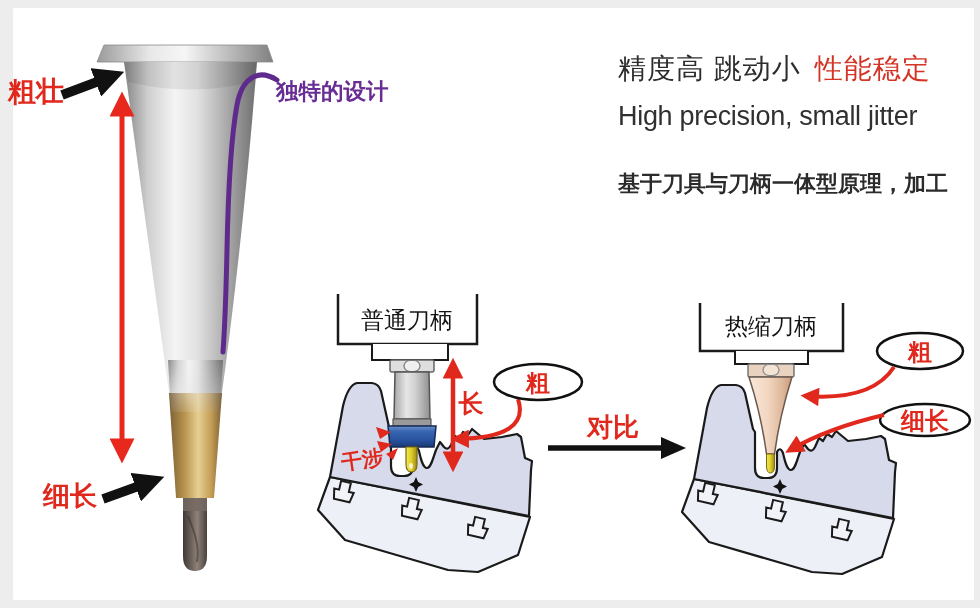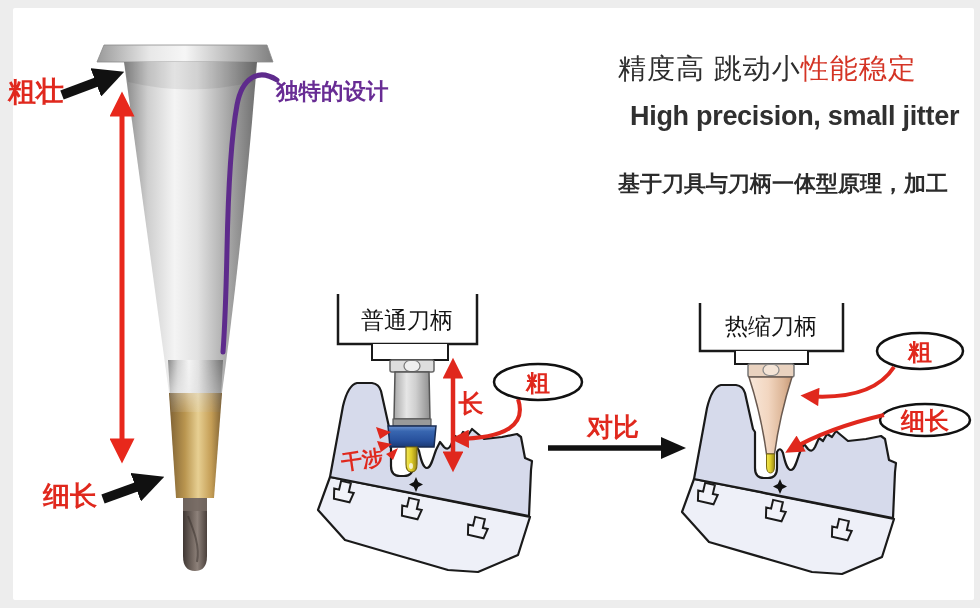--- a/index.html
+++ b/index.html
@@ -2,22 +2,22 @@
 <html><head>
 <meta charset="utf-8">
 <style>
   html,body{margin:0;padding:0;}
   body{width:980px;height:608px;background:#ededed;font-family:"Liberation Sans","DejaVu Sans",sans-serif;overflow:hidden;}
   #stage{position:relative;width:980px;height:608px;}
   .frame{position:absolute;left:13px;top:8px;width:961px;height:592px;background:#ffffff;border-radius:2px;}
   .abs{position:absolute;}
   
   .cn-line{position:absolute;left:618px;top:50px;font-size:28px;font-weight:500;letter-spacing:1px;white-space:nowrap;color:#2d2d2d;}
-  .cn-line .accent{color:#d43425;}
-  .en-line{position:absolute;left:618px;top:101px;font-size:27px;font-weight:700;letter-spacing:-0.3px;color:#303030;white-space:nowrap;margin-left:12px;}
+  .cn-line .accent{color:#d43425;margin-left:14px;}
+  .en-line{position:absolute;left:618px;top:101px;font-size:27px;font-weight:400;letter-spacing:-0.3px;color:#303030;white-space:nowrap;}
   .desc{position:absolute;left:618px;top:167px;font-size:22px;line-height:33px;color:#2b2b2b;font-weight:700;white-space:nowrap;}
   svg{position:absolute;overflow:visible;}
   svg text{font-family:"Liberation Sans","DejaVu Sans",sans-serif;}
   .red-t{fill:#e0281d;font-weight:600;}
   .blk-t{fill:#141414;font-weight:500;}
 </style>
 </head>
 <body>
 
 <div id="stage">

